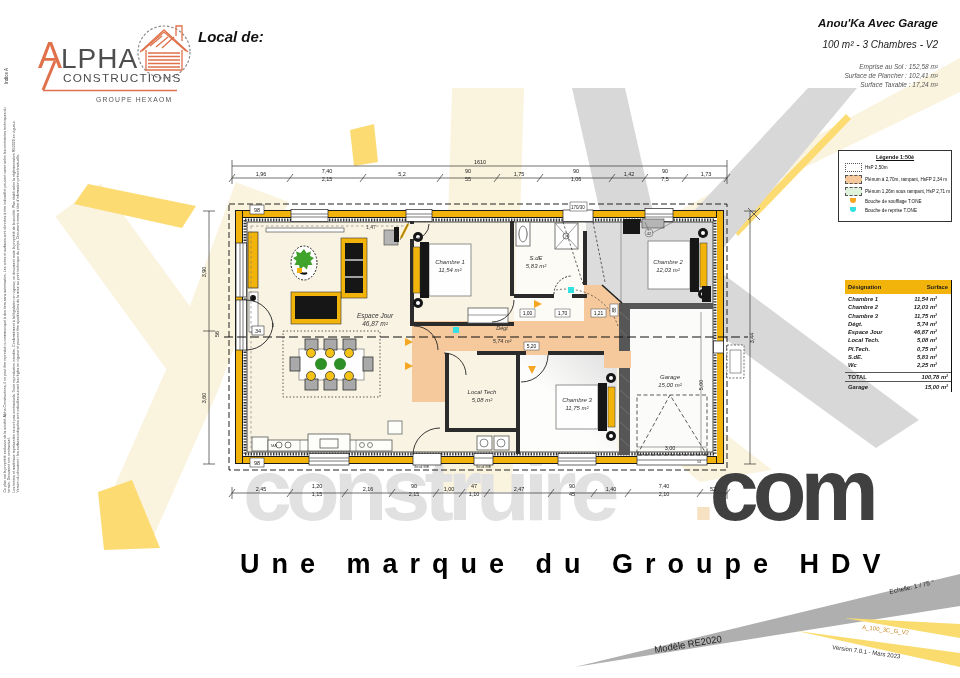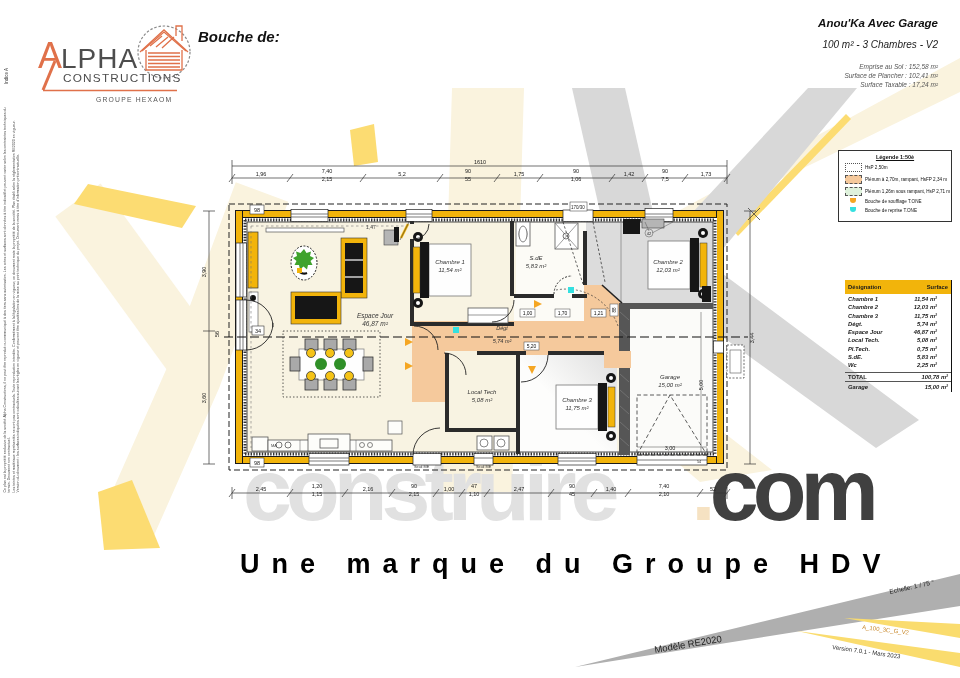--- a/index.html
+++ b/index.html
@@ -51,21 +51,21 @@
 
     <text x="2" y="44" font-size="36" fill="#E0714A" font-family="Liberation Sans">A</text>
     <text x="25" y="44" font-size="28" letter-spacing="1" fill="#4D4D4D" font-family="Liberation Sans">LPHA</text>
 
     <path d="M7 66 L19 37" stroke="#E0714A" stroke-width="3"></path>
     <text x="27" y="58" font-size="11.8" letter-spacing="1.2" fill="#4D4D4D" font-family="Liberation Sans">CONSTRUCTIONS</text>
     <path d="M7 66.5 L141 66.5" stroke="#E0714A" stroke-width="1.4"></path>
     <text x="60" y="78" font-size="6.8" letter-spacing="1.2" fill="#555" font-family="Liberation Sans">GROUPE HEXAOM</text>
   </svg>
 </div>
-<div class="abs" style="left:198px;top:28px;font-size:15px;font-weight:bold;font-style:italic;color:#111;">Bouche de:</div>
+<div class="abs" style="left:198px;top:28px;font-size:15px;font-weight:bold;font-style:italic;color:#111;">Local de:</div>
 <div class="abs" style="left:660px;top:17px;width:278px;text-align:right;">
   <div style="font-size:11.5px;font-weight:bold;font-style:italic;color:#111;">Anou'Ka Avec Garage</div>
   <div style="font-size:10px;font-style:italic;color:#222;margin-top:10px;">100 m² - 3 Chambres - V2</div>
 </div>
 <div class="abs" style="left:700px;top:62px;width:238px;text-align:right;font-size:6.5px;font-style:italic;color:#555;line-height:9px;">
   Emprise au Sol : 152,58 m²<br>
   Surface de Plancher : 102,41 m²<br>
   Surface Taxable : 17,24 m²
 </div>
 

